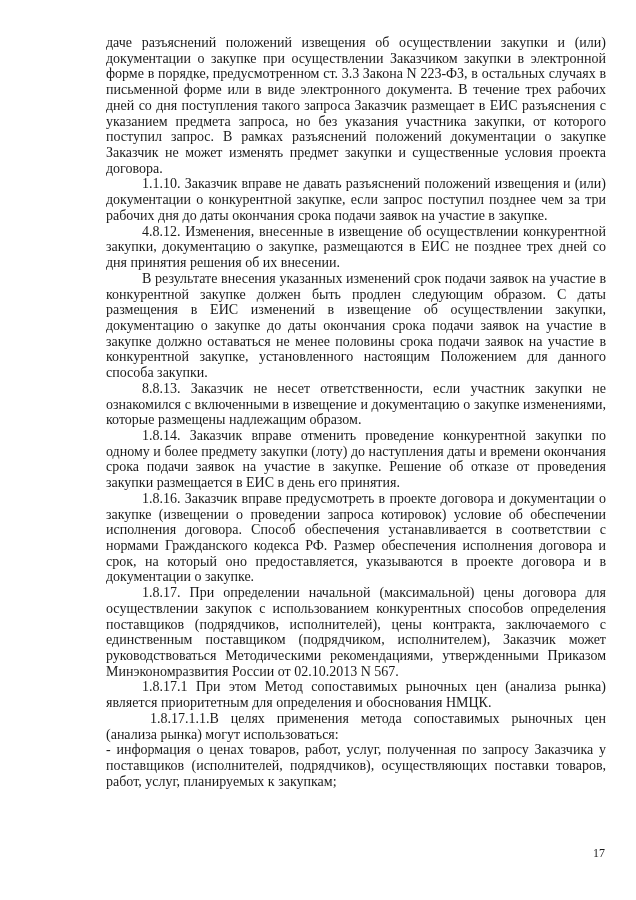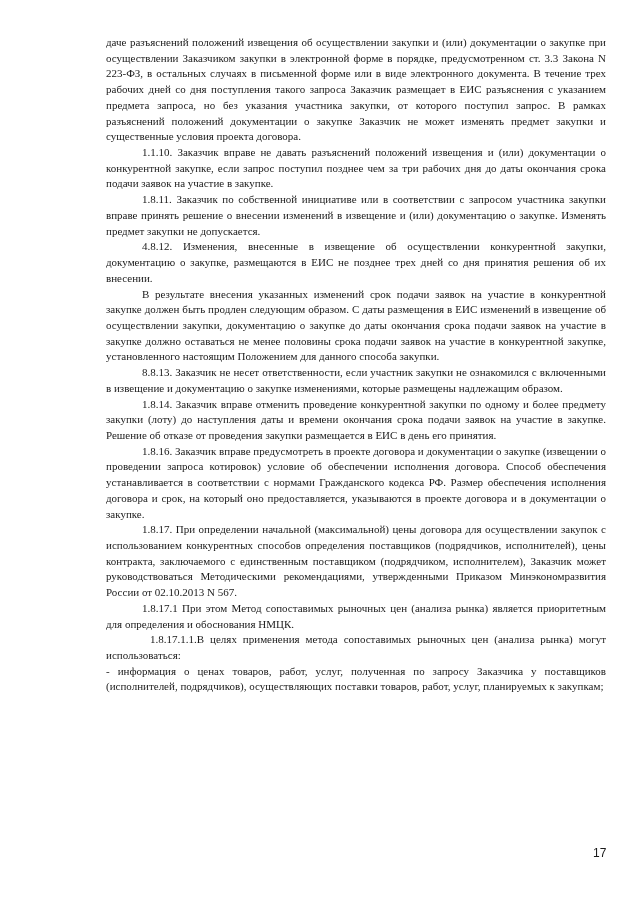--- a/index.html
+++ b/index.html
@@ -20,53 +20,52 @@
       width: 636px;
       height: 900px;
       background: #ffffff;
     }
     .content {
       position: absolute;
       left: 106px;
       top: 35px;
       width: 500px;
       font-family: "Liberation Serif", "DejaVu Serif", serif;
-      font-size: 11px;
+      font-size: 14px;
       line-height: 15.72px;
       color: #1a1a1a;
     }
     .content p {
       margin: 0;
       text-align: justify;
       text-indent: 36px;
       hyphens: none;
     }
     .content p.noindent {
       text-indent: 0;
     }
     .content p.indent-sub {
       text-indent: 44px;
     }
     .page-number {
       position: absolute;
       left: 593px;
       top: 846px;
-      font-family: Liberation Sans, sans-serif;
+      font-family: Liberation Serif, serif;
       font-size: 12px;
       color: #1a1a1a;
     }
   </style>
 </head>
 <body>
 
 <div class="page">
   <div class="content">
     <p class="noindent">даче разъяснений положений извещения об осуществлении закупки и (или) документации о закупке при осуществлении Заказчиком закупки в электронной форме в порядке, предусмотренном ст. 3.3 Закона N 223-ФЗ, в остальных случаях в письменной форме или в виде электронного документа. В течение трех рабочих дней со дня поступления такого запроса Заказчик размещает в ЕИС разъяснения с указанием предмета запроса, но без указания участника закупки, от которого поступил запрос. В рамках разъяснений положений документации о закупке Заказчик не может изменять предмет закупки и существенные условия проекта договора.</p>
     <p>1.1.10. Заказчик вправе не давать разъяснений положений извещения и (или) документации о конкурентной закупке, если запрос поступил позднее чем за три рабочих дня до даты окончания срока подачи заявок на участие в закупке.</p>
-    <p>1.8.11. Заказчик по собственной инициативе или в соответствии с запросом участника закупки вправе принять решение о внесении изменений в извещение и (или) документацию о закупке. Изменять предмет закупки не допускается.</p>
     <p>4.8.12. Изменения, внесенные в извещение об осуществлении конкурентной закупки, документацию о закупке, размещаются в ЕИС не позднее трех дней со дня принятия решения об их внесении.</p>
     <p>В результате внесения указанных изменений срок подачи заявок на участие в конкурентной закупке должен быть продлен следующим образом. С даты размещения в ЕИС изменений в извещение об осуществлении закупки, документацию о закупке до даты окончания срока подачи заявок на участие в закупке должно оставаться не менее половины срока подачи заявок на участие в конкурентной закупке, установленного настоящим Положением для данного способа закупки.</p>
     <p>8.8.13. Заказчик не несет ответственности, если участник закупки не ознакомился с включенными в извещение и документацию о закупке изменениями, которые размещены надлежащим образом.</p>
     <p>1.8.14. Заказчик вправе отменить проведение конкурентной закупки по одному и более предмету закупки (лоту) до наступления даты и времени окончания срока подачи заявок на участие в закупке. Решение об отказе от проведения закупки размещается в ЕИС в день его принятия.</p>
     <p>1.8.16. Заказчик вправе предусмотреть в проекте договора и документации о закупке (извещении о проведении запроса котировок) условие об обеспечении исполнения договора. Способ обеспечения устанавливается в соответствии с нормами Гражданского кодекса РФ. Размер обеспечения исполнения договора и срок, на который оно предоставляется, указываются в проекте договора и в документации о закупке.</p>
     <p>1.8.17. При определении начальной (максимальной) цены договора для осуществлении закупок с использованием конкурентных способов определения поставщиков (подрядчиков, исполнителей), цены контракта, заключаемого с единственным поставщиком (подрядчиком, исполнителем), Заказчик может руководствоваться Методическими рекомендациями, утвержденными Приказом Минэкономразвития России от 02.10.2013 N 567.</p>
     <p>1.8.17.1 При этом Метод сопоставимых рыночных цен (анализа рынка) является приоритетным для определения и обоснования НМЦК.</p>
     <p class="indent-sub">1.8.17.1.1.В целях применения метода сопоставимых рыночных цен (анализа рынка) могут использоваться:</p>
     <p class="noindent">- информация о ценах товаров, работ, услуг, полученная по запросу Заказчика у поставщиков (исполнителей, подрядчиков), осуществляющих поставки товаров, работ, услуг, планируемых к закупкам;</p>
   </div>

